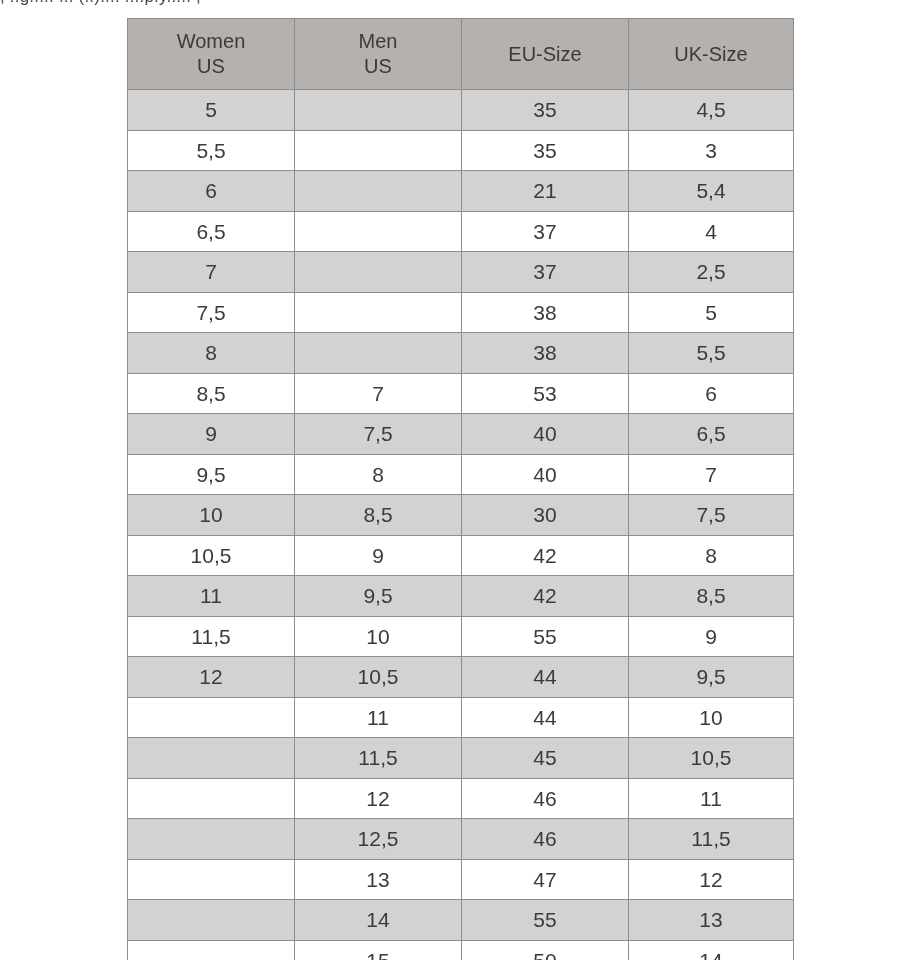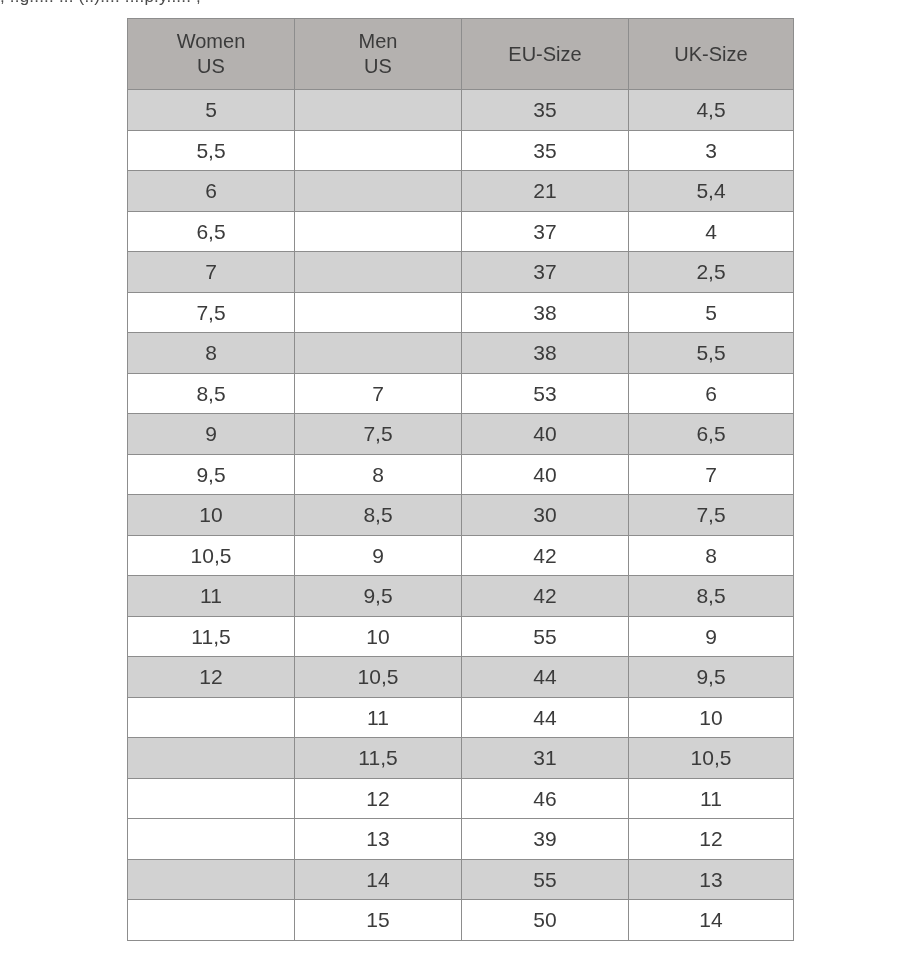--- a/index.html
+++ b/index.html
@@ -203,33 +203,39 @@
         </tr>
         <tr>
           <td></td>
           <td>11</td>
           <td>44</td>
           <td>10</td>
         </tr>
         <tr class="shaded">
           <td></td>
           <td>11,5</td>
-          <td>31</td>
+          <td>45</td>
           <td>10,5</td>
         </tr>
         <tr>
           <td></td>
           <td>12</td>
           <td>46</td>
           <td>11</td>
         </tr>
+        <tr class="shaded">
+          <td></td>
+          <td>12,5</td>
+          <td>46</td>
+          <td>11,5</td>
+        </tr>
         <tr>
           <td></td>
           <td>13</td>
-          <td>39</td>
+          <td>47</td>
           <td>12</td>
         </tr>
         <tr class="shaded">
           <td></td>
           <td>14</td>
           <td>55</td>
           <td>13</td>
         </tr>
         <tr>
           <td></td>

